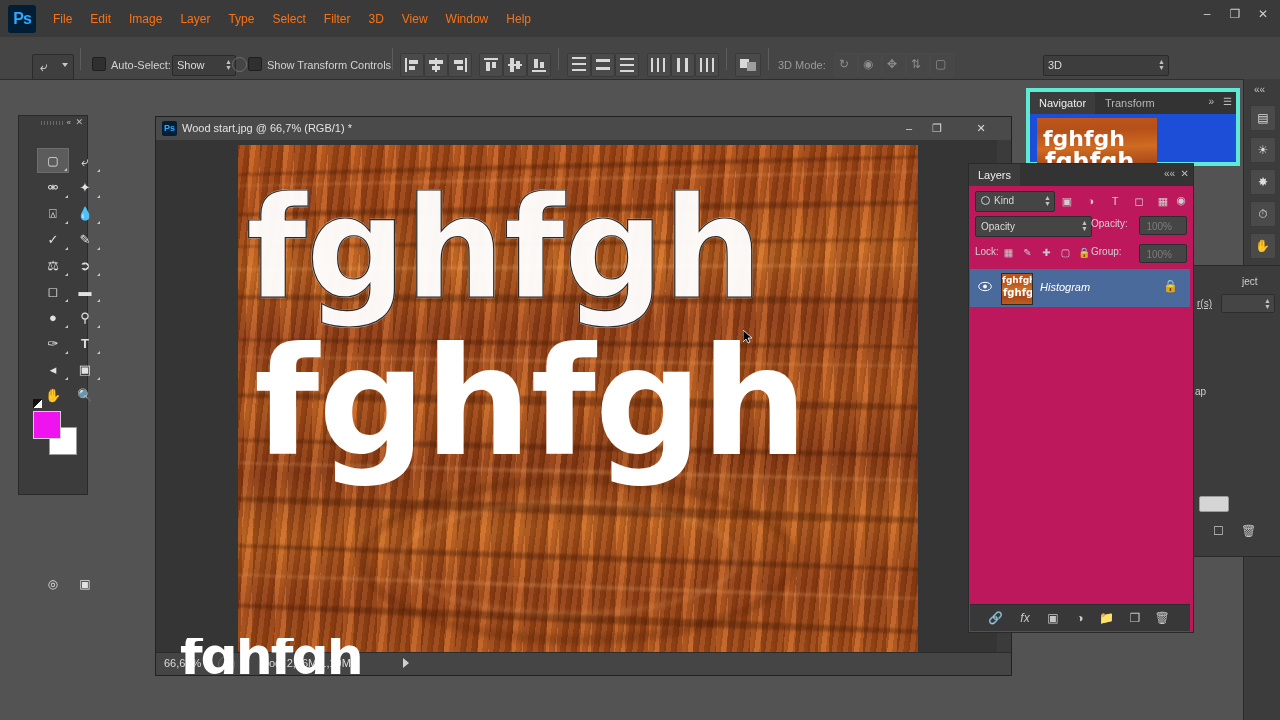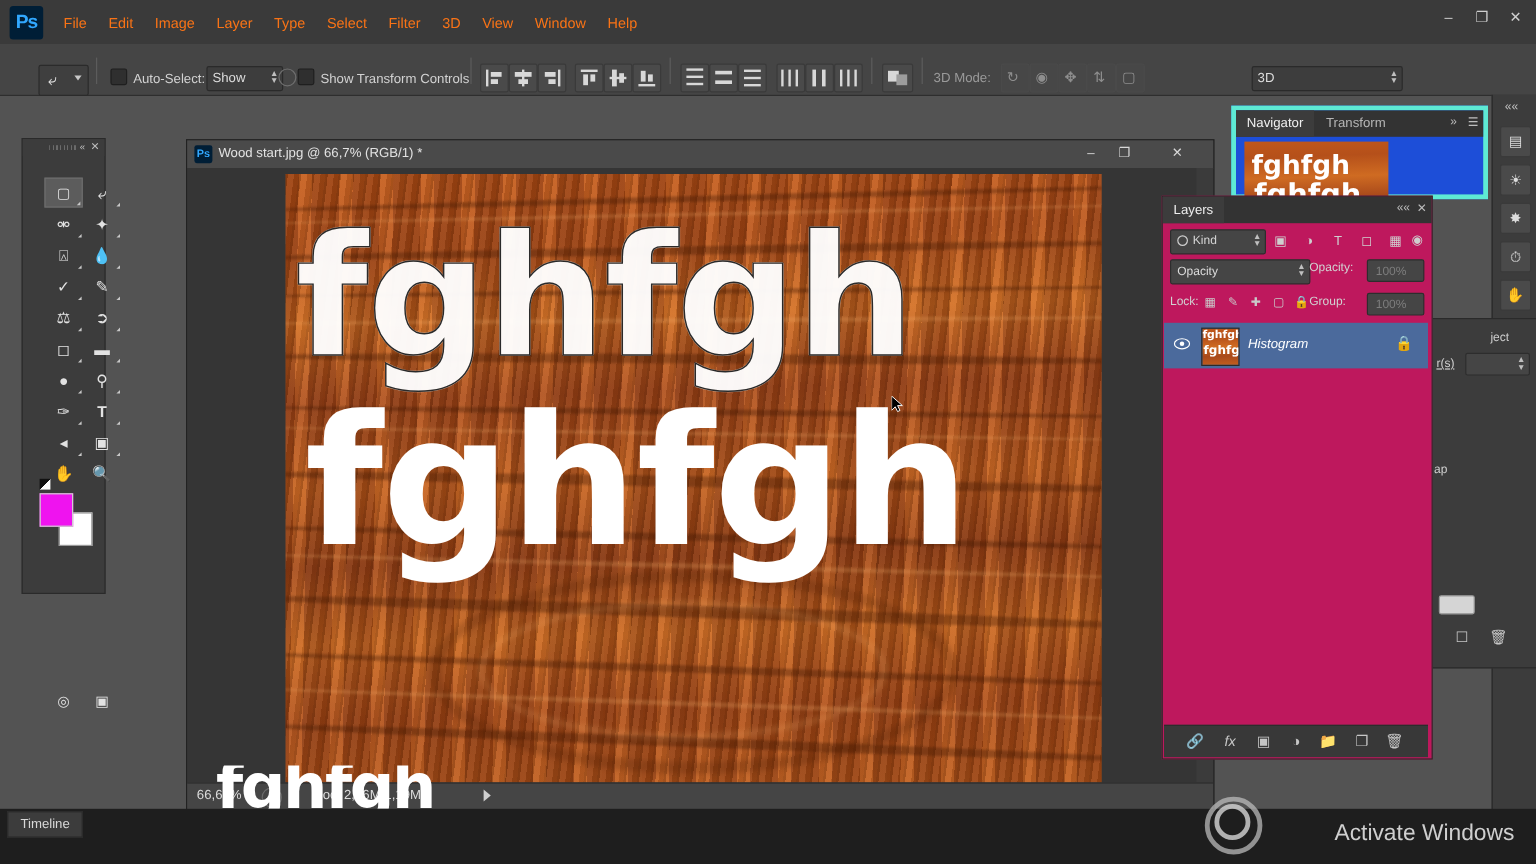--- a/index.html
+++ b/index.html
@@ -536,20 +536,14 @@
       <div class="lbtn" style="left:102px;">◑</div>
       <div class="lbtn" style="left:129px;">📁</div>
       <div class="lbtn" style="left:157px;">❐</div>
       <div class="lbtn" style="left:184px;">🗑</div>
     </div>
   </div>
 
   <div class="bgstrip">
     <div style="position:absolute;left:10px;top:-12px;color:#fff;font-family:'DejaVu Sans',sans-serif;font-weight:bold;font-size:52px;letter-spacing:-2px;">fghfgh</div>
   </div>
-  <div class="bottombar">
-    <div class="tl-tab">Timeline</div>
-    <div class="wm-ring"></div>
-    <div class="wm-ring2"></div>
-    <div class="watermark">Activate Windows</div>
-  </div>
 
 </div>
 
 </body></html>

